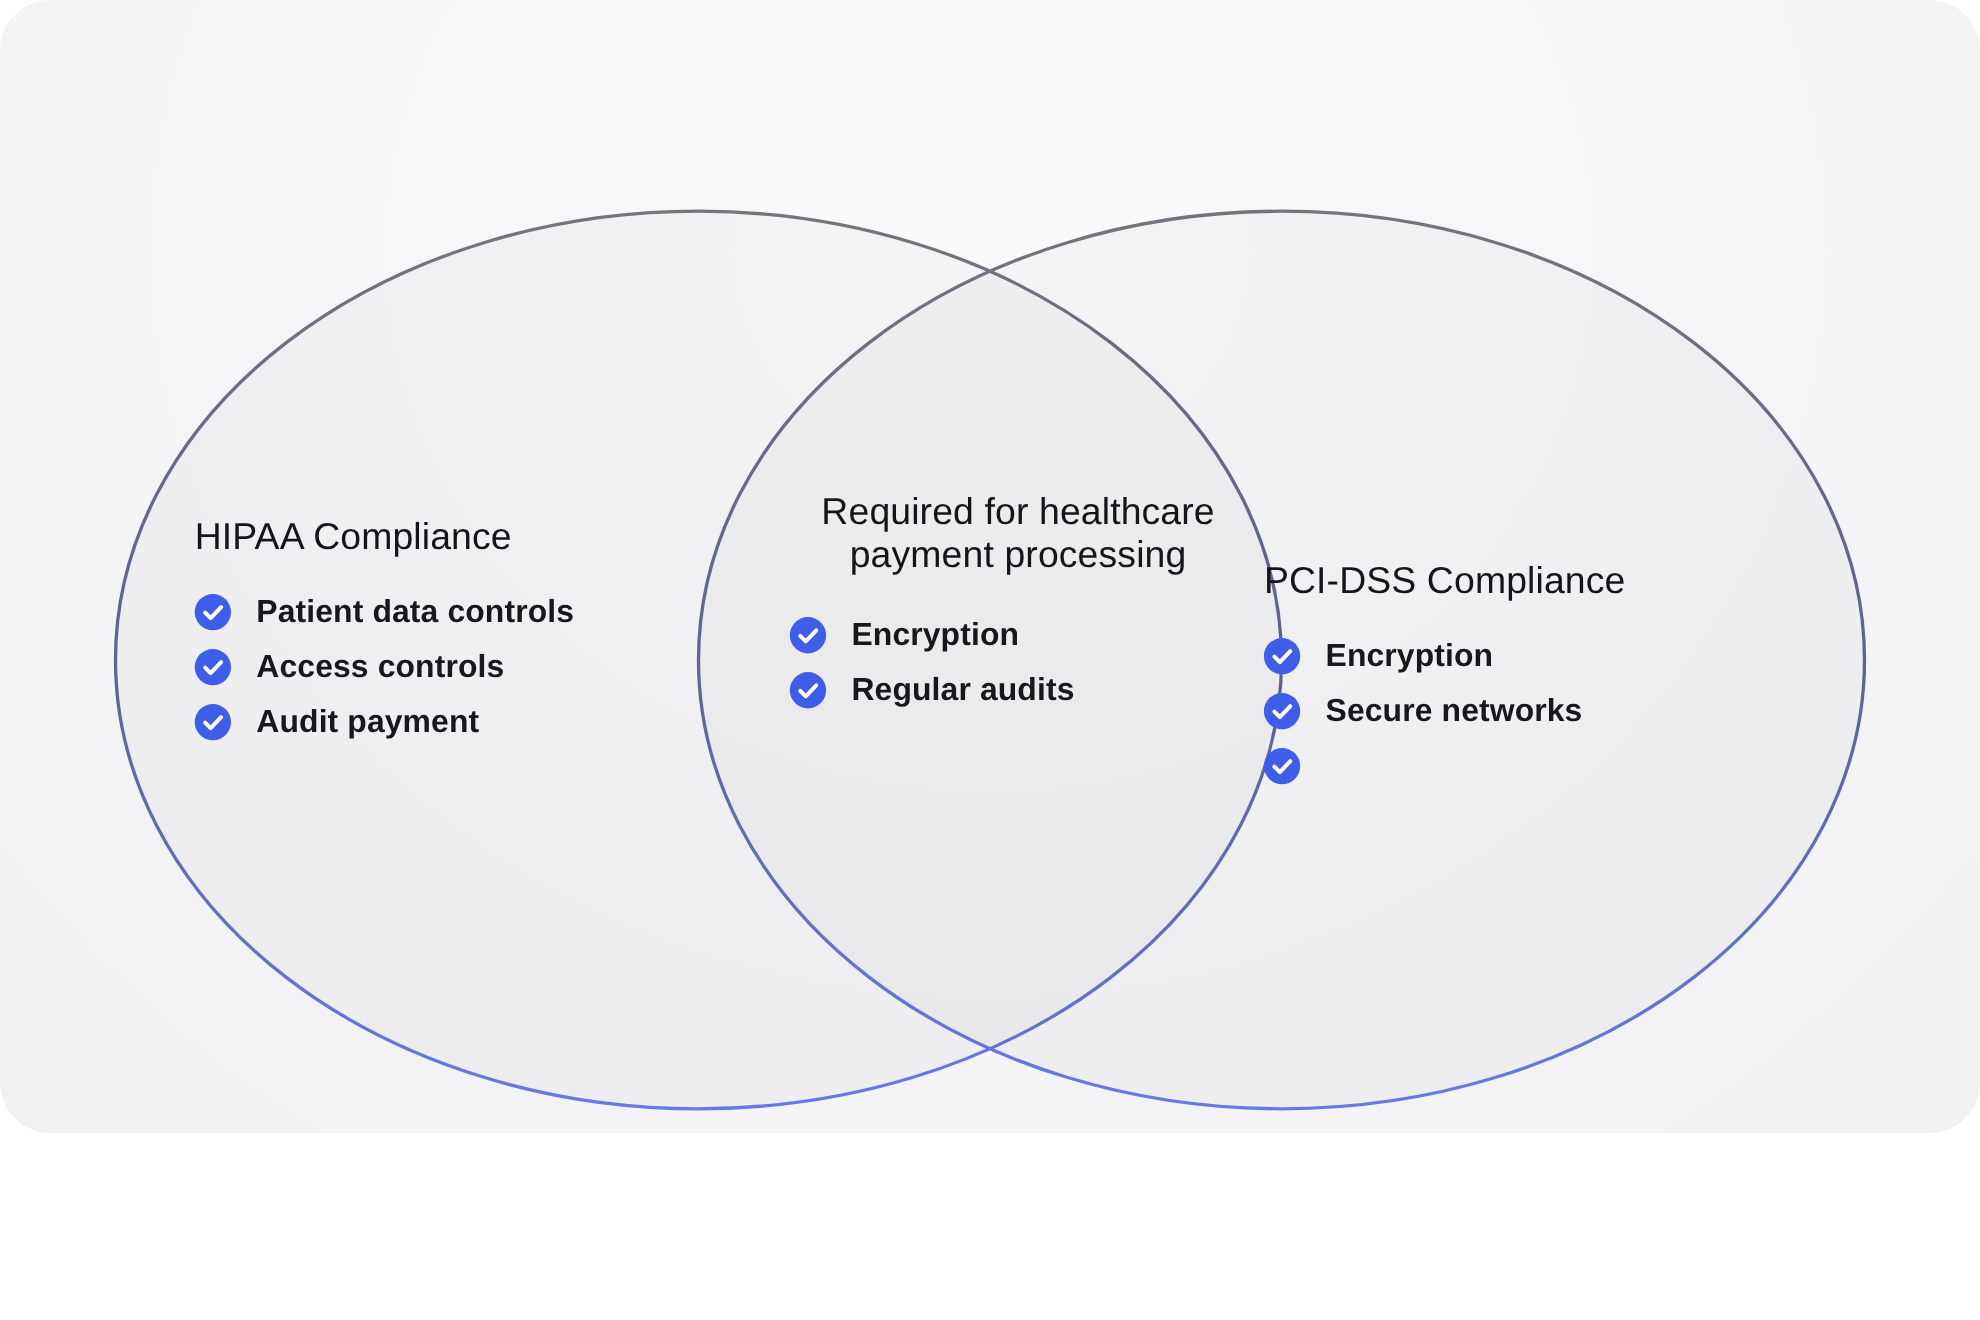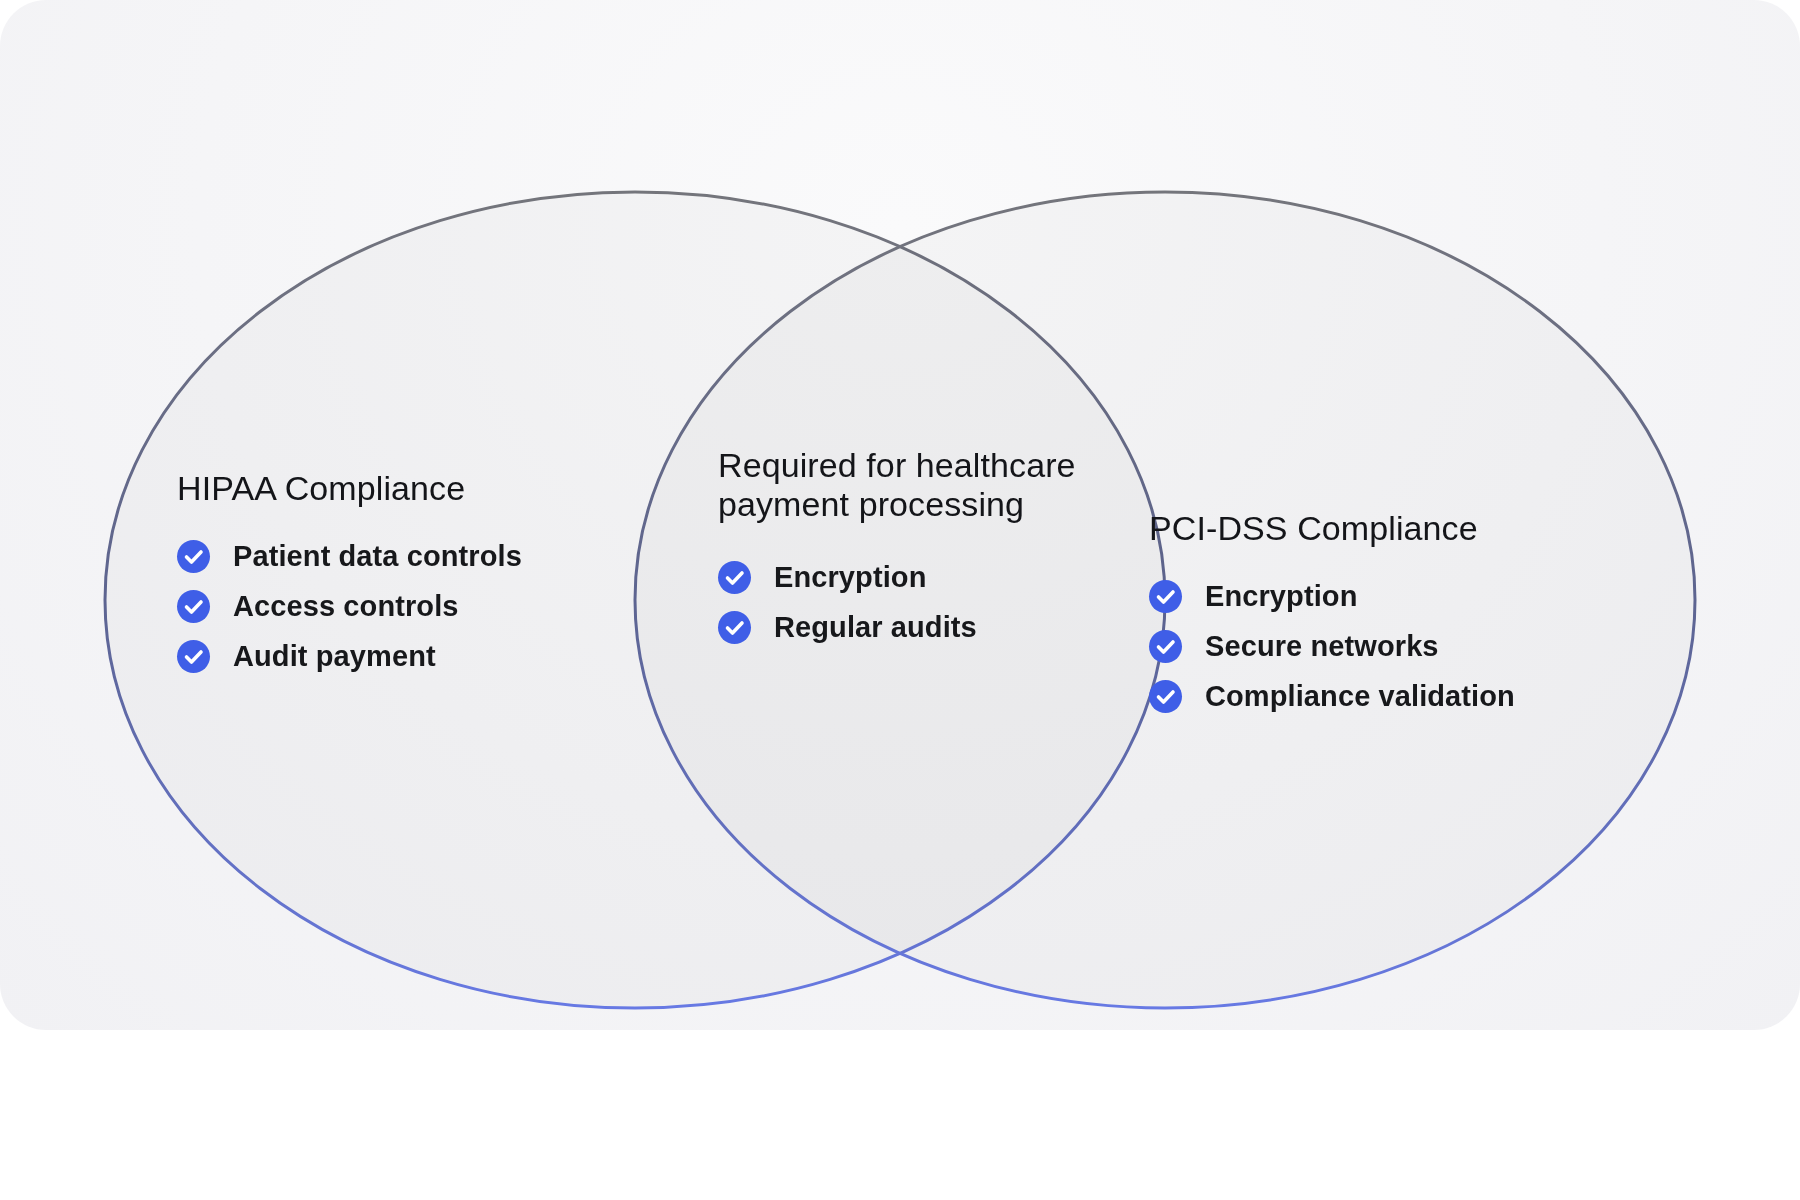--- a/index.html
+++ b/index.html
@@ -30,21 +30,21 @@
   .region-left   { left: 177px;  top: 468px; width: 430px; }
   .region-middle { left: 718px;  top: 446px; width: 415px; }
   .region-right  { left: 1149px; top: 468px; width: 470px; margin-top: 40px; }
   .region-title {
     font-size: 34px;
     font-weight: 400;
     line-height: 40px;
     letter-spacing: 0.1px;
     color: #141519;
   }
-  .region-middle .region-title { line-height: 39px; }
+  .region-middle .region-title { line-height: 39px; text-align: center; }
   .item-list { margin-top: 23px; }
   .region-middle .item-list { margin-top: 28px; }
   .item {
     display: flex;
     align-items: center;
     gap: 23px;
     height: 50px;
   }
   .bullet {
     flex: 0 0 auto;
@@ -160,21 +160,20 @@
             </svg>
           </span>
         <span class="item-label">Secure networks</span>
       </div>
       <div class="item">
         <span class="bullet">
             <svg viewBox="0 0 33 33">
               <path d="M9.5 17 L14.5 22 L24 12" fill="none" stroke="#ffffff" stroke-width="3.6" stroke-linecap="round" stroke-linejoin="round"></path>
             </svg>
           </span>
-        <span class="item-label">Compliance validation</span>
       </div>
     </div>
   </div>
 
   <div class="logo">
     <svg viewBox="0 0 60 60" aria-hidden="true">
       <defs>
         <linearGradient id="logoGrad" x1="0" y1="0" x2="0" y2="1">
           <stop offset="0" stop-color="#32d2ef"></stop>
           <stop offset="0.45" stop-color="#2b7ae8"></stop>

